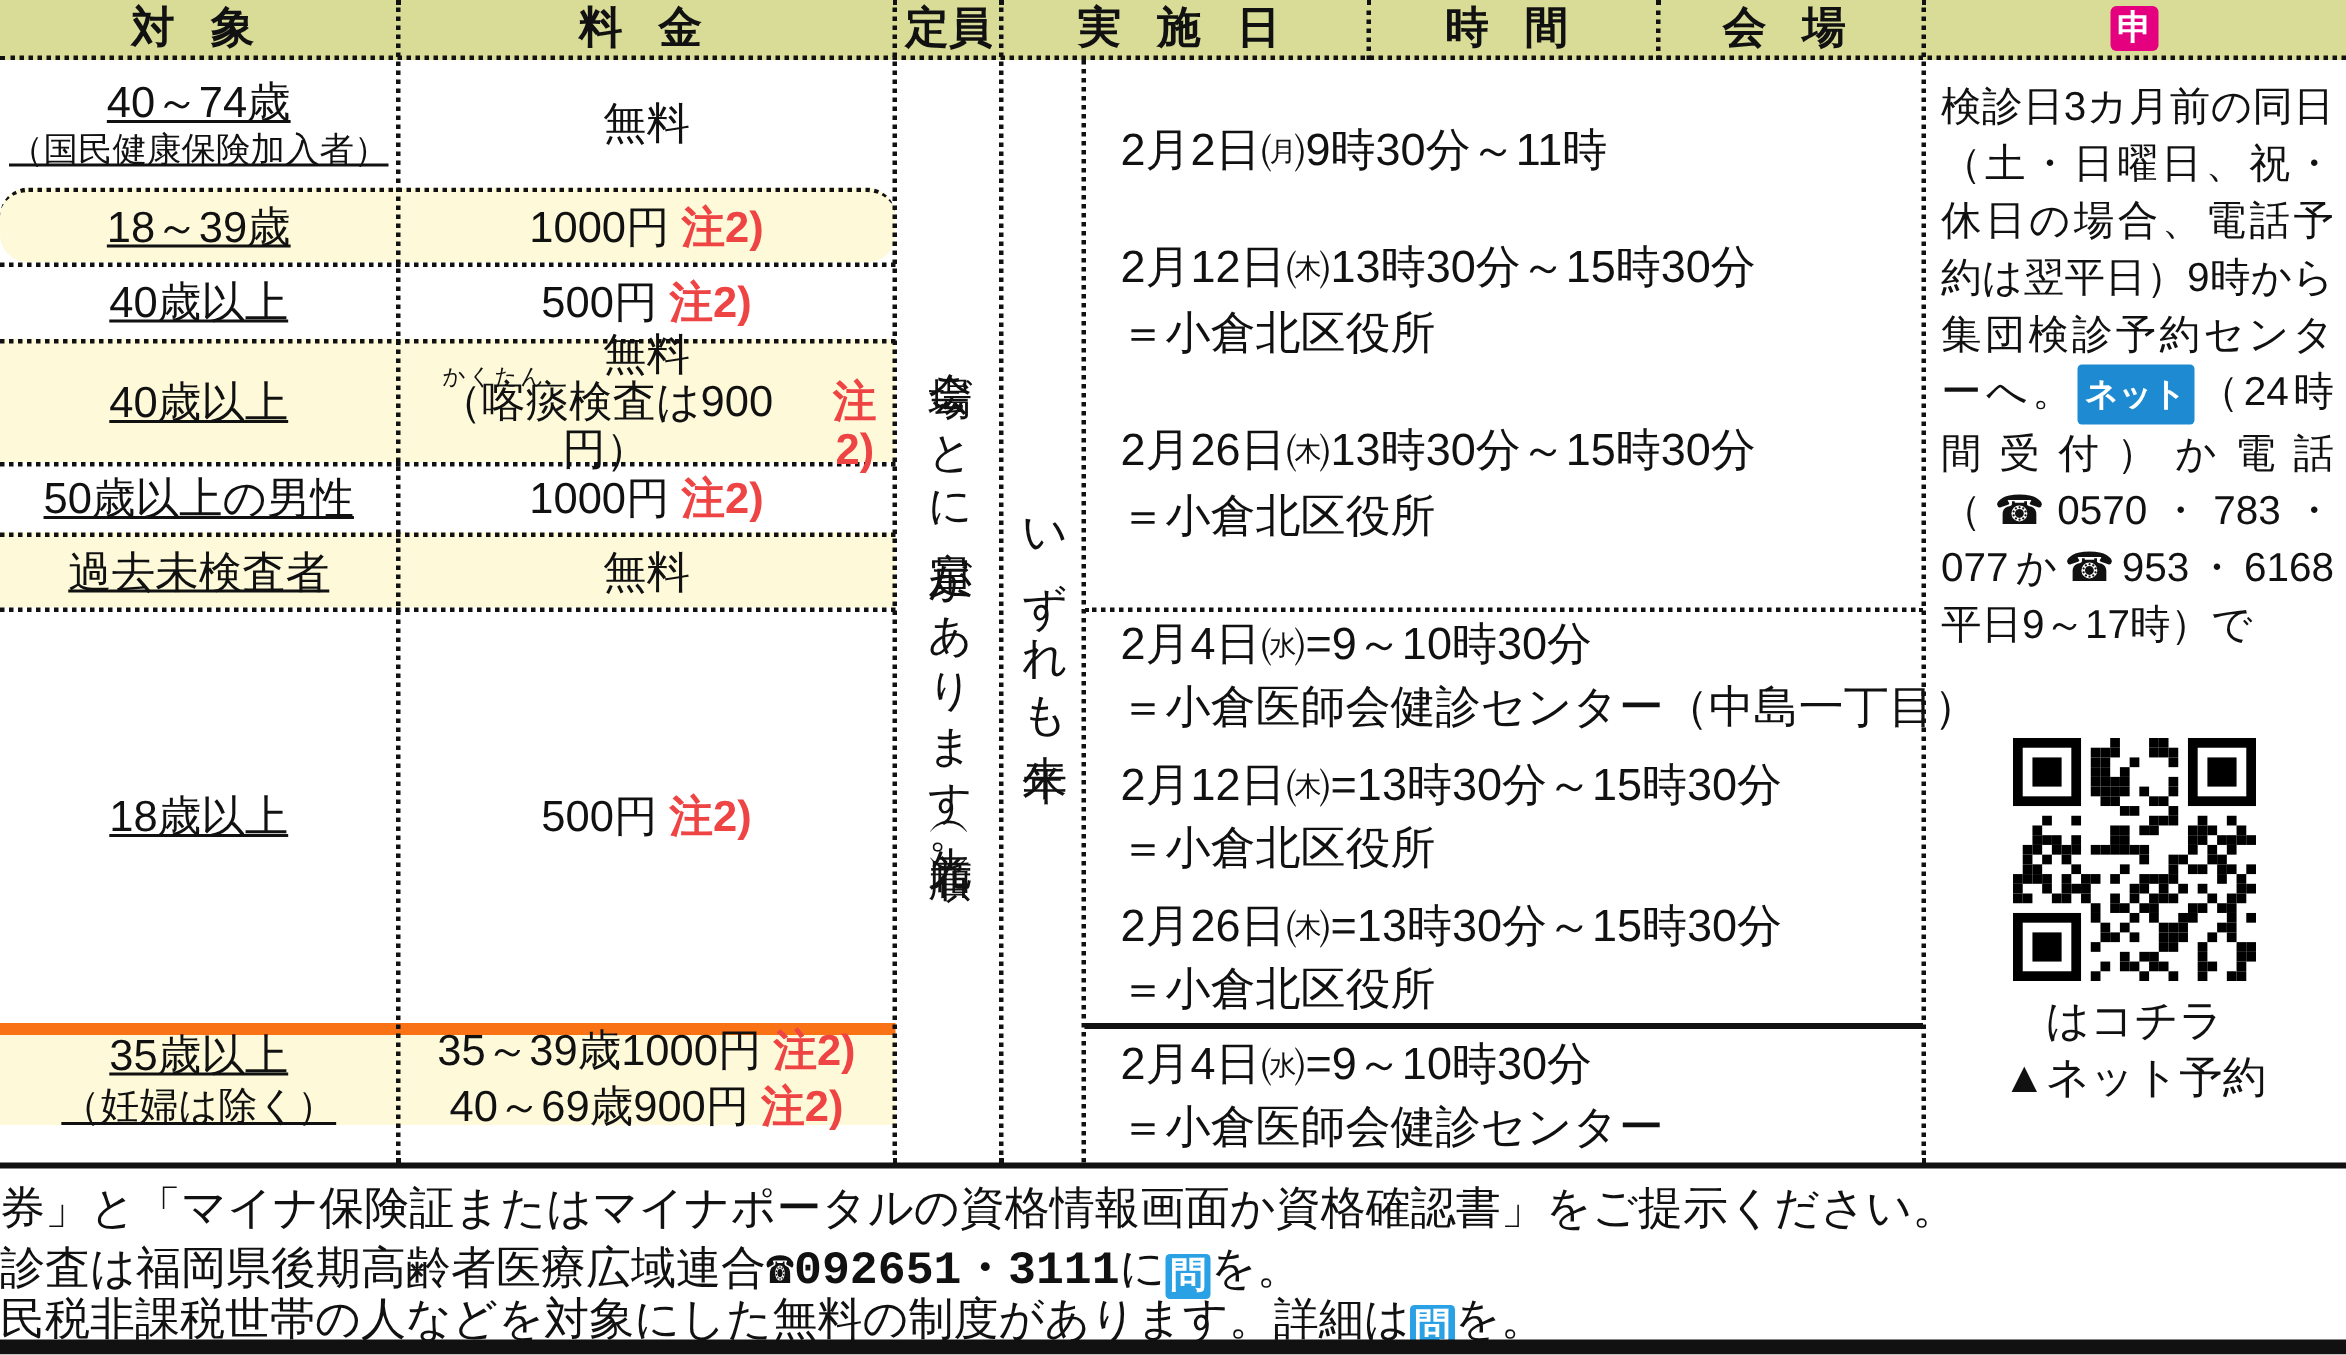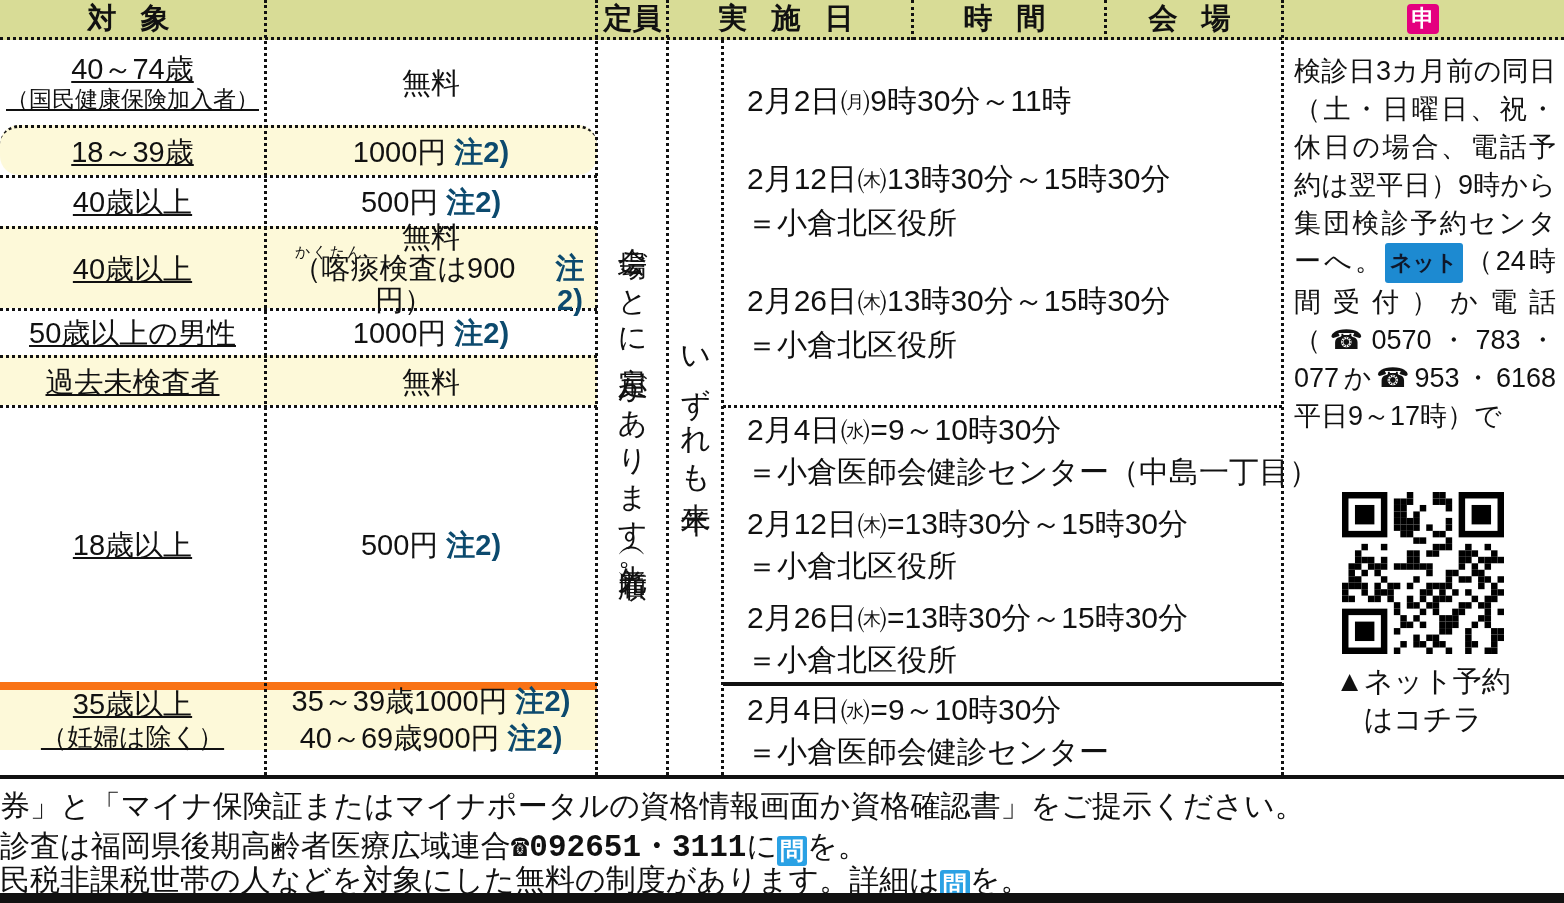--- a/index.html
+++ b/index.html
@@ -17,21 +17,21 @@
         border-radius:4px;letter-spacing:0;}
 
   
   .rows{position:absolute;left:0;top:40px;width:597px;}
   .row{display:flex;width:597px;}
   .cell{display:flex;flex-direction:column;align-items:center;justify-content:center;
         font-size:29px;line-height:34px;text-align:center;}
   .c-target{width:265px;text-decoration:underline;}
   .c-fee{width:332px;}
   .sub{font-size:23px;line-height:27px;}
-  .note{color:#0c4a6e;font-weight:bold;margin-left:8px;}
+  .note{color:#ef4444;font-weight:bold;margin-left:8px;}
   .feeline{display:flex;align-items:baseline;justify-content:center;}
   .r0{height:85px;}
   .r1{height:50px;background:#fdf9d9;border-top:3px dotted #111;border-radius:19px;}
   .r2{height:51px;border-top:3px dotted #111;}
   .r3{height:82px;background:#fdf9d9;border-top:3px dotted #111;}
   .r4{height:47px;border-top:3px dotted #111;}
   .r5{height:50px;background:#fdf9d9;border-top:3px dotted #111;}
   .r6{height:277px;border-top:3px dotted #111;}
   .r7{height:68px;background:#fdf9d9;border-top:8px solid #f97316;}
   .rubyline{position:relative;line-height:32px;}
@@ -48,21 +48,21 @@
   .b1{height:277px;gap:10px;border-top:3px dotted #111;}
   .b2{height:93px;border-top:4px solid #111;}
   .entry{font-size:30px;line-height:44px;}
   .b1 .entry,.b2 .entry{line-height:42px;}
   .entry div{white-space:nowrap;}
 
   
   .rightcol{position:absolute;left:1282px;top:40px;width:282px;height:735px;}
   .applytext{padding:12px 8px 0 12px;font-size:27px;line-height:38px;text-align:justify;}
   .badge-blue{display:inline-flex;align-items:center;justify-content:center;
-        background:#1d8ad1;color:#0f172a;font-size:22px;font-weight:bold;border-radius:3px;
+        background:#1d8ad1;color:#ffffff;font-size:22px;font-weight:bold;border-radius:3px;
         padding:1px 5px;vertical-align:middle;letter-spacing:0;}
   .qr{position:absolute;top:452px;left:50%;transform:translateX(-50%);}
   .qr svg{display:block;fill:#000;}
   .qrcap{position:absolute;top:622px;left:0;width:282px;text-align:center;
          font-size:29px;line-height:38px;}
 
   
   .vline{position:absolute;width:0;border-left:3px dotted #111;}
   .hline-solid{position:absolute;left:0;width:1564px;height:4px;background:#111;}
 
@@ -75,20 +75,23 @@
   .botbar{position:absolute;left:0;top:893px;width:1564px;height:10px;background:#111;}
 </style>
 </head>
 <body>
 
 <div id="page">
 
   <div class="hdr">
     <div class="hcell" style="left:0;width:265px">
         <span>対 象</span>
+      </div>
+    <div class="hcell" style="left:265px;width:332px">
+        <span>料 金</span>
       </div>
     <div class="hcell" style="left:597px;width:71px;letter-spacing:0">
         <span>定員</span>
       </div>
     <div class="hcell" style="left:668px;width:244px">
         <span>実 施 日</span>
       </div>
     <div class="hcell" style="left:912px;width:193px">
         <span>時 間</span>
       </div>
@@ -438,22 +441,22 @@
           <rect x="12" y="12" width="18" height="18"></rect>
           <rect x="108" y="0" width="42" height="42"></rect>
           <rect x="114" y="6" width="30" height="30" fill="#fff"></rect>
           <rect x="120" y="12" width="18" height="18"></rect>
           <rect x="0" y="108" width="42" height="42"></rect>
           <rect x="6" y="114" width="30" height="30" fill="#fff"></rect>
           <rect x="12" y="120" width="18" height="18"></rect>
         </svg>
     </div>
     <div class="qrcap">
+      <div>はコチラ</div>
       <div>▲ネット予約</div>
-      <div>はコチラ</div>
     </div>
   </div>
 
   <div class="vline" style="left:264px;top:0;height:775px"></div>
   <div class="vline" style="left:595px;top:0;height:775px"></div>
   <div class="vline" style="left:666px;top:0;height:775px"></div>
   <div class="vline" style="left:721px;top:40px;height:735px"></div>
   <div class="vline" style="left:911px;top:0;height:40px"></div>
   <div class="vline" style="left:1104px;top:0;height:40px"></div>
   <div class="vline" style="left:1281px;top:0;height:775px"></div>

